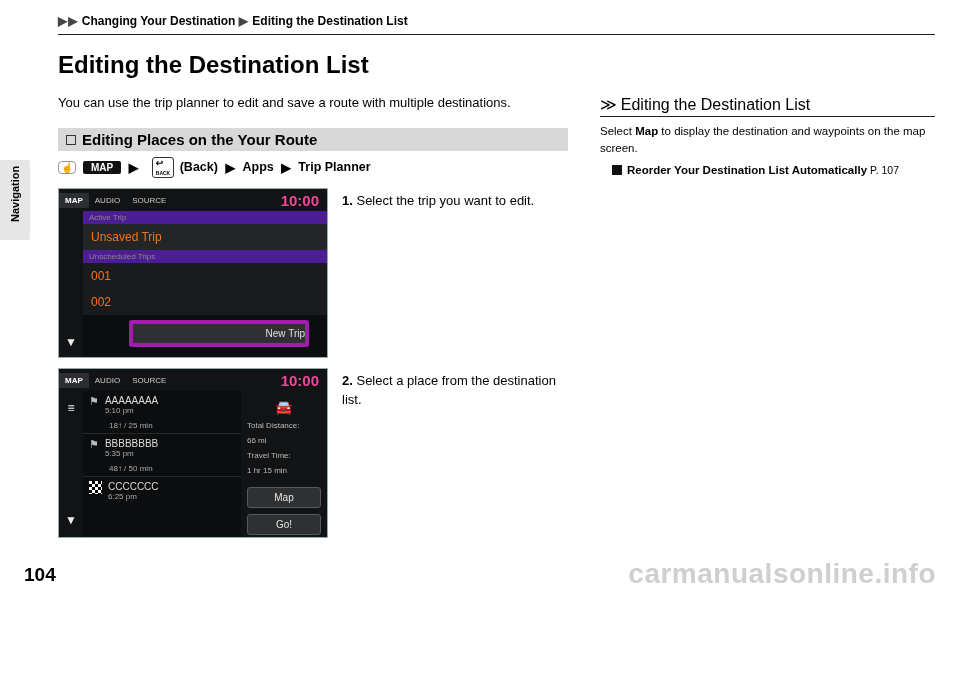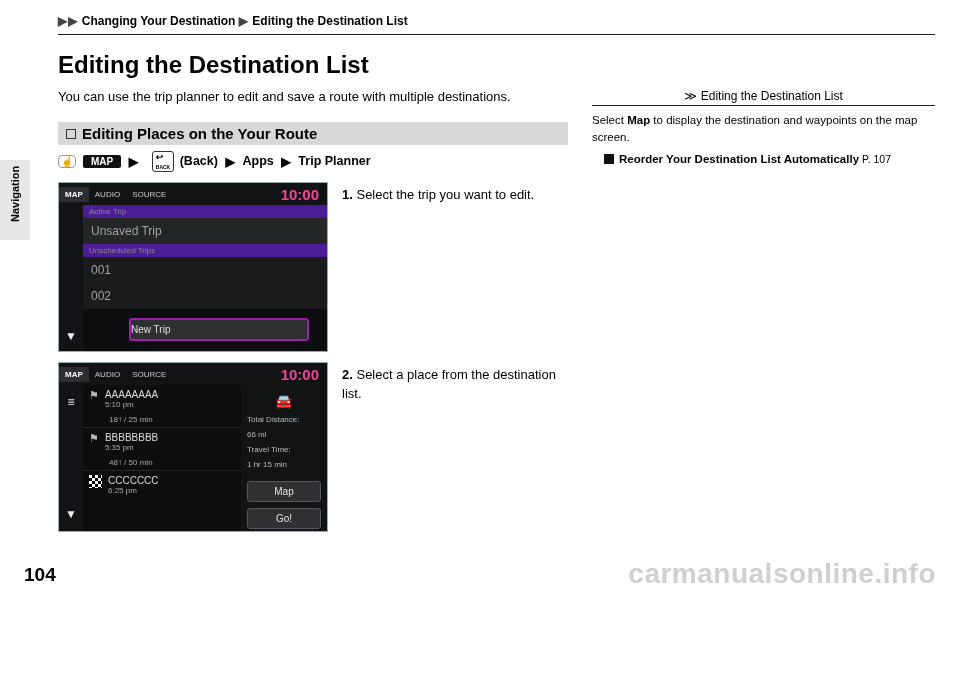--- a/index.html
+++ b/index.html
@@ -34,21 +34,21 @@
     left: 9px;
     top: 62px;
     font-size: 11px;
     font-weight: 600;
     transform: rotate(-90deg);
     transform-origin: left top;
     white-space: nowrap;
   }
 
   
-  .columns { display: flex; gap: 24px; margin-top: 10px; }
+  .columns { display: flex; gap: 32px; margin-top: 16px; }
   .col-left { flex: 0 0 510px; }
   .col-right { flex: 1; }
 
   .intro { font-size: 13px; margin-bottom: 18px; }
 
   .section-bar {
     background: #d8d8d8;
     font-size: 15px;
     font-weight: 600;
     padding: 3px 8px;
@@ -87,26 +87,26 @@
   .sc-top { height:22px; background:#121315; display:flex; align-items:center; }
   .sc-tab { padding:3px 6px; font-size:8px; color:#ccc; }
   .sc-tab.active { background:#2c2e31; color:#fff; font-weight:600; }
   .sc-time { margin-left:auto; margin-right:8px; color:#ec4899; font-size:15px; font-weight:600; }
 
   .sc-body { position:absolute; top:22px; left:0; right:0; bottom:0; display:flex; }
   .sc-sidebar { width:24px; background:#121315; display:flex; flex-direction:column; align-items:center; justify-content:flex-end; padding:8px 0; gap:8px; }
   .sc-sidebar .arr-down { color:#eee; font-size:12px; }
   .sc-list { flex:1; display:flex; flex-direction:column; }
   .sc-label { font-size:8px; color:#888; background:#4c1d95; padding:2px 6px; }
-  .sc-item  { font-size:12px; color:#a3a3a3; background:#232527; padding:6px 8px; }
+  .sc-item  { font-size:12px; color:#f97316; background:#232527; padding:6px 8px; }
   .sc-item.dim { background:#1a1b1d; }
   .sc-newtrip {
     position:absolute; left:70px; right:18px; bottom:10px;
-    background:#2e3032; border:2px solid #a21caf; border-radius:3px;
-    color:#e0e0e0; font-size:10px; text-align:left; padding:4px 0;
+    background:#2e3032; border:4px solid #a21caf; border-radius:3px;
+    color:#e0e0e0; font-size:10px; text-align:right; padding:4px 0;
   }
 
   
   .sc2-left { width:24px; background:#121315; display:flex; flex-direction:column; align-items:center; justify-content:space-between; padding:10px 0; }
   .sc2-menu, .sc2-arr { color:#eee; font-size:12px; }
   .sc2-main { flex:1; display:flex; flex-direction:column; }
   .sc2-row { display:flex; align-items:flex-start; padding:4px 6px; gap:6px; }
   .sc2-flag { font-size:11px; color:#bbb; }
   .sc2-checker {
     width:13px; height:13px;
@@ -121,21 +121,21 @@
     width:86px; background:#121315;
     display:flex; flex-direction:column; padding:8px 6px; gap:6px; font-size:8px; color:#bbb;
   }
   .sc2-right .car { text-align:center; font-size:14px; }
   .sc2-btn {
     background:#2e3032; border:1px solid #565a5e; border-radius:3px; color:#e6e6e6;
     text-align:center; padding:4px 0; font-size:10px;
   }
 
   
-  .note-head { font-size:12px; border-bottom:1px solid #222; padding-bottom:2px; margin-bottom:6px;text-align:center; }
+  .note-head { font-size:16px; border-bottom:1px solid #222; padding-bottom:2px; margin-bottom:6px; }
   .note-head .dbl { display:inline-block; margin-right:4px; }
   .note-body { font-size:11.5px; line-height:1.45; }
   .note-body .sub { margin-top:6px; padding-left:12px; }
   .note-body .box-icon { display:inline-block; width:10px; height:10px; background:#111; margin-right:5px; position:relative; top:1px; }
   .note-body .pref { font-size:10.5px; }
 
   
   .page-num { position:absolute; left:24px; bottom:14px; font-size:19px; font-weight:700; }
   .watermark {
     position:absolute; right:24px; bottom:10px;

